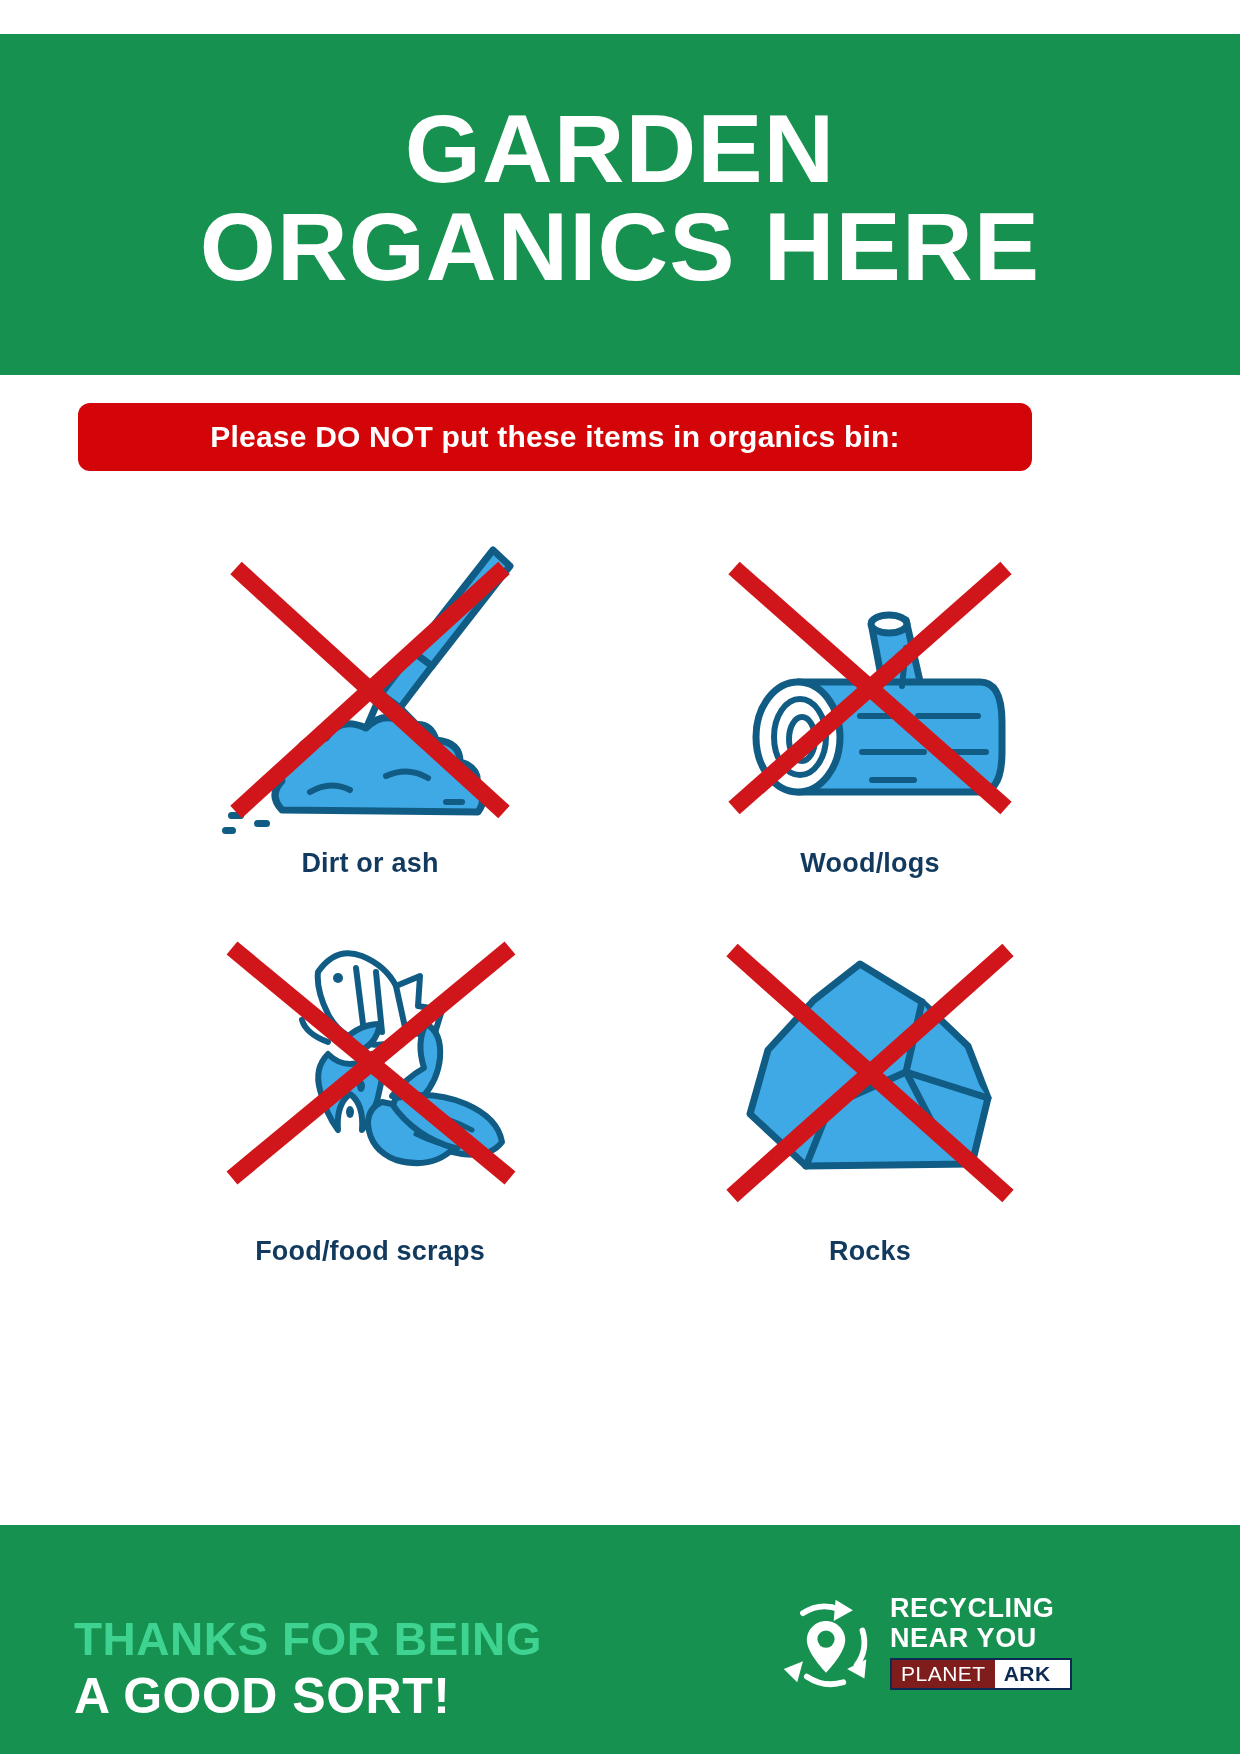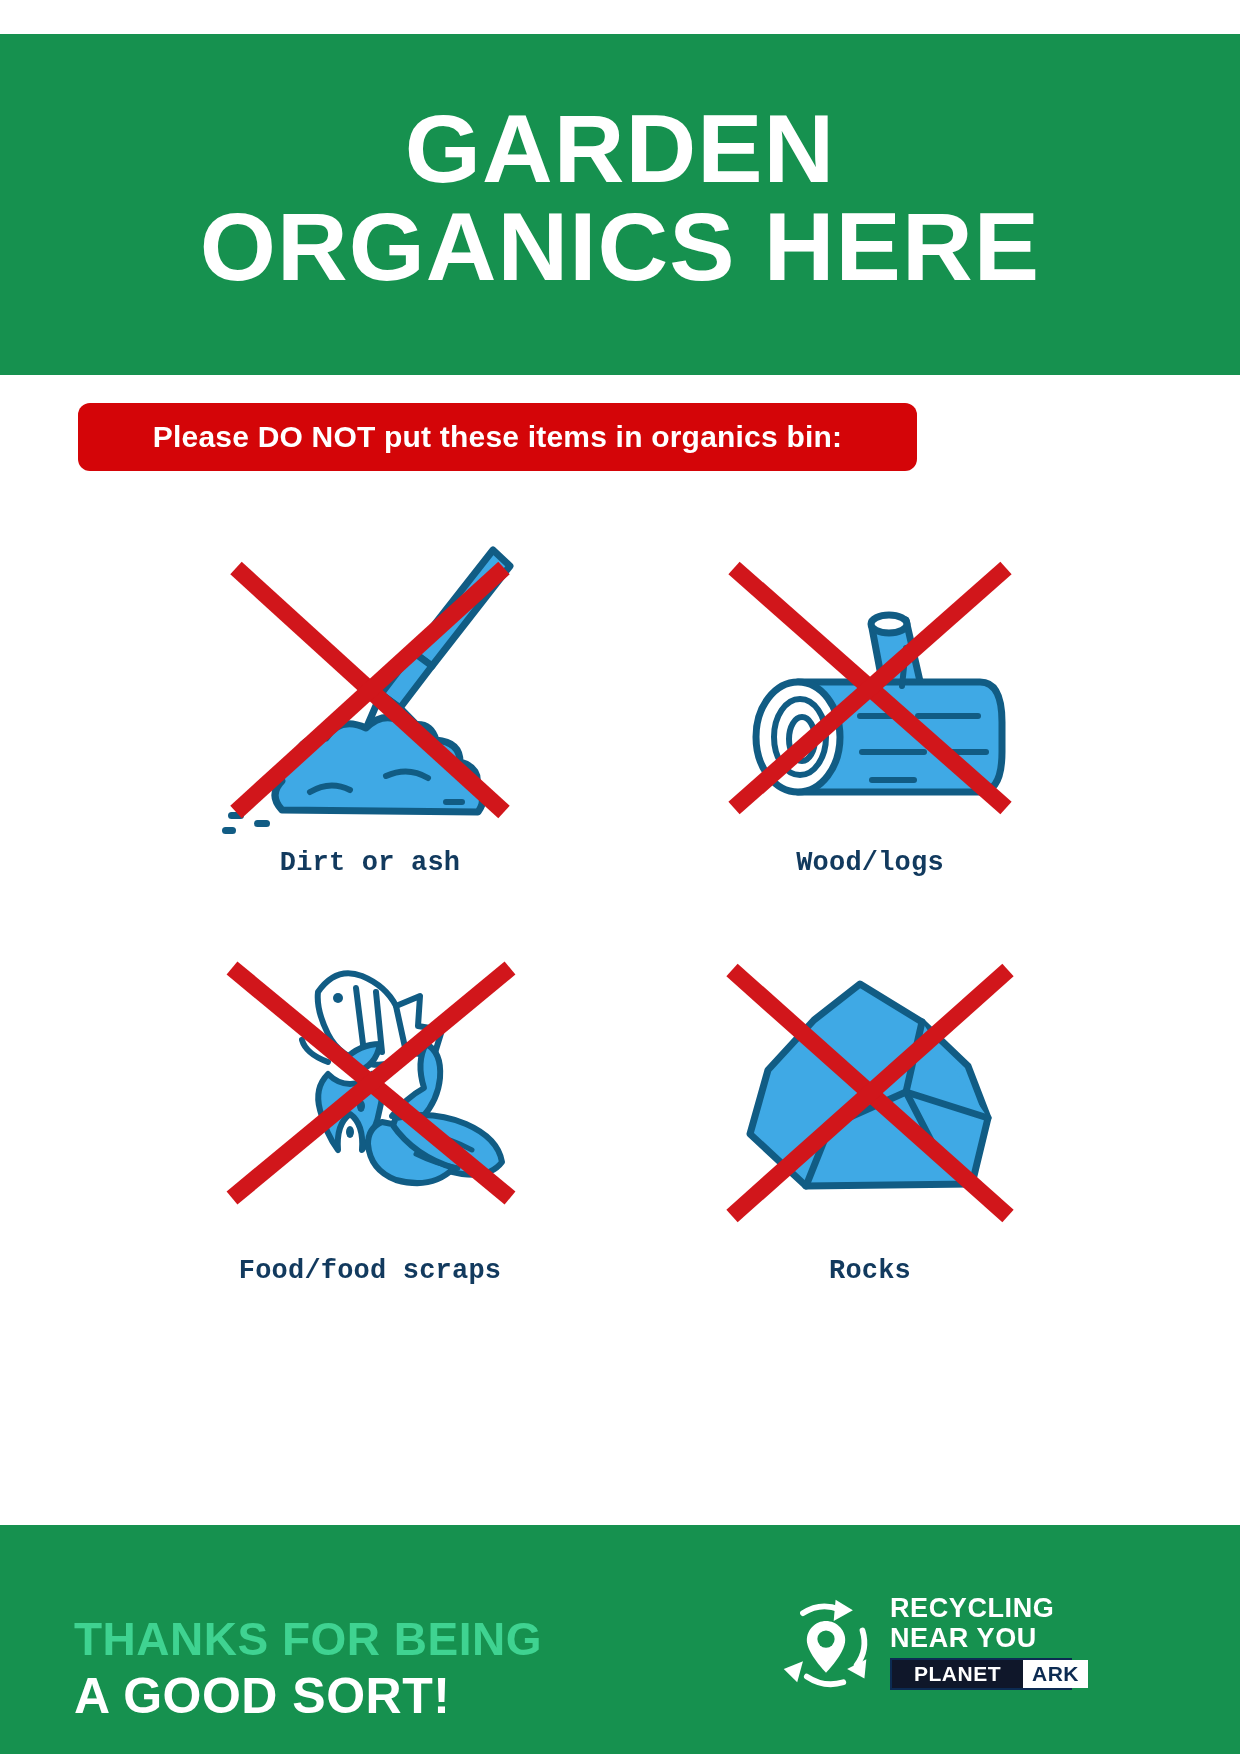--- a/index.html
+++ b/index.html
@@ -47,21 +47,21 @@
   }
   .header-line.l2 {
     font-size: 96px;
   }
 
   
   .notice-banner {
     position: absolute;
     left: 78px;
     top: 403px;
-    width: 839px;
+    width: 954px;
     height: 68px;
     background: #D40508;
     border-radius: 12px;
     display: flex;
     align-items: center;
     justify-content: center;
   }
   .notice-text {
     color: #ffffff;
     font-size: 30px;
@@ -72,22 +72,21 @@
 
   
   .grid {
     position: absolute;
     left: 120px;
     top: 540px;
     width: 1000px;
     display: grid;
     grid-template-columns: 1fr 1fr;
     grid-template-rows: 380px 380px;
-    row-gap: 28px;
-    font-family: Liberation Mono, monospace;
+    row-gap: 8px;
   }
   .cell {
     display: flex;
     flex-direction: column;
     align-items: center;
     justify-content: flex-start;
   }
   .icon-stage {
     position: relative;
     width: 320px;
@@ -169,26 +168,26 @@
   .planet-ark {
     margin-top: 5px;
     display: flex;
     align-items: stretch;
     width: 182px;
     height: 32px;
     border: 2px solid #0C2B52;
     box-sizing: border-box;
   }
   .pa-planet {
-    background: #0f172a;
+    background: #7f1d1d;
     color: #ffffff;
     font-size: 21px;
-    font-weight: 700;
+    font-weight: 400;
     letter-spacing: 0.5px;
-    padding: 0 22px;
+    padding: 0 9px;
     display: flex;
     align-items: center;
   }
   .pa-ark {
     background: #ffffff;
     color: #0C2B52;
     font-size: 21px;
     font-weight: 700;
     letter-spacing: 0.5px;
     padding: 0 9px;

